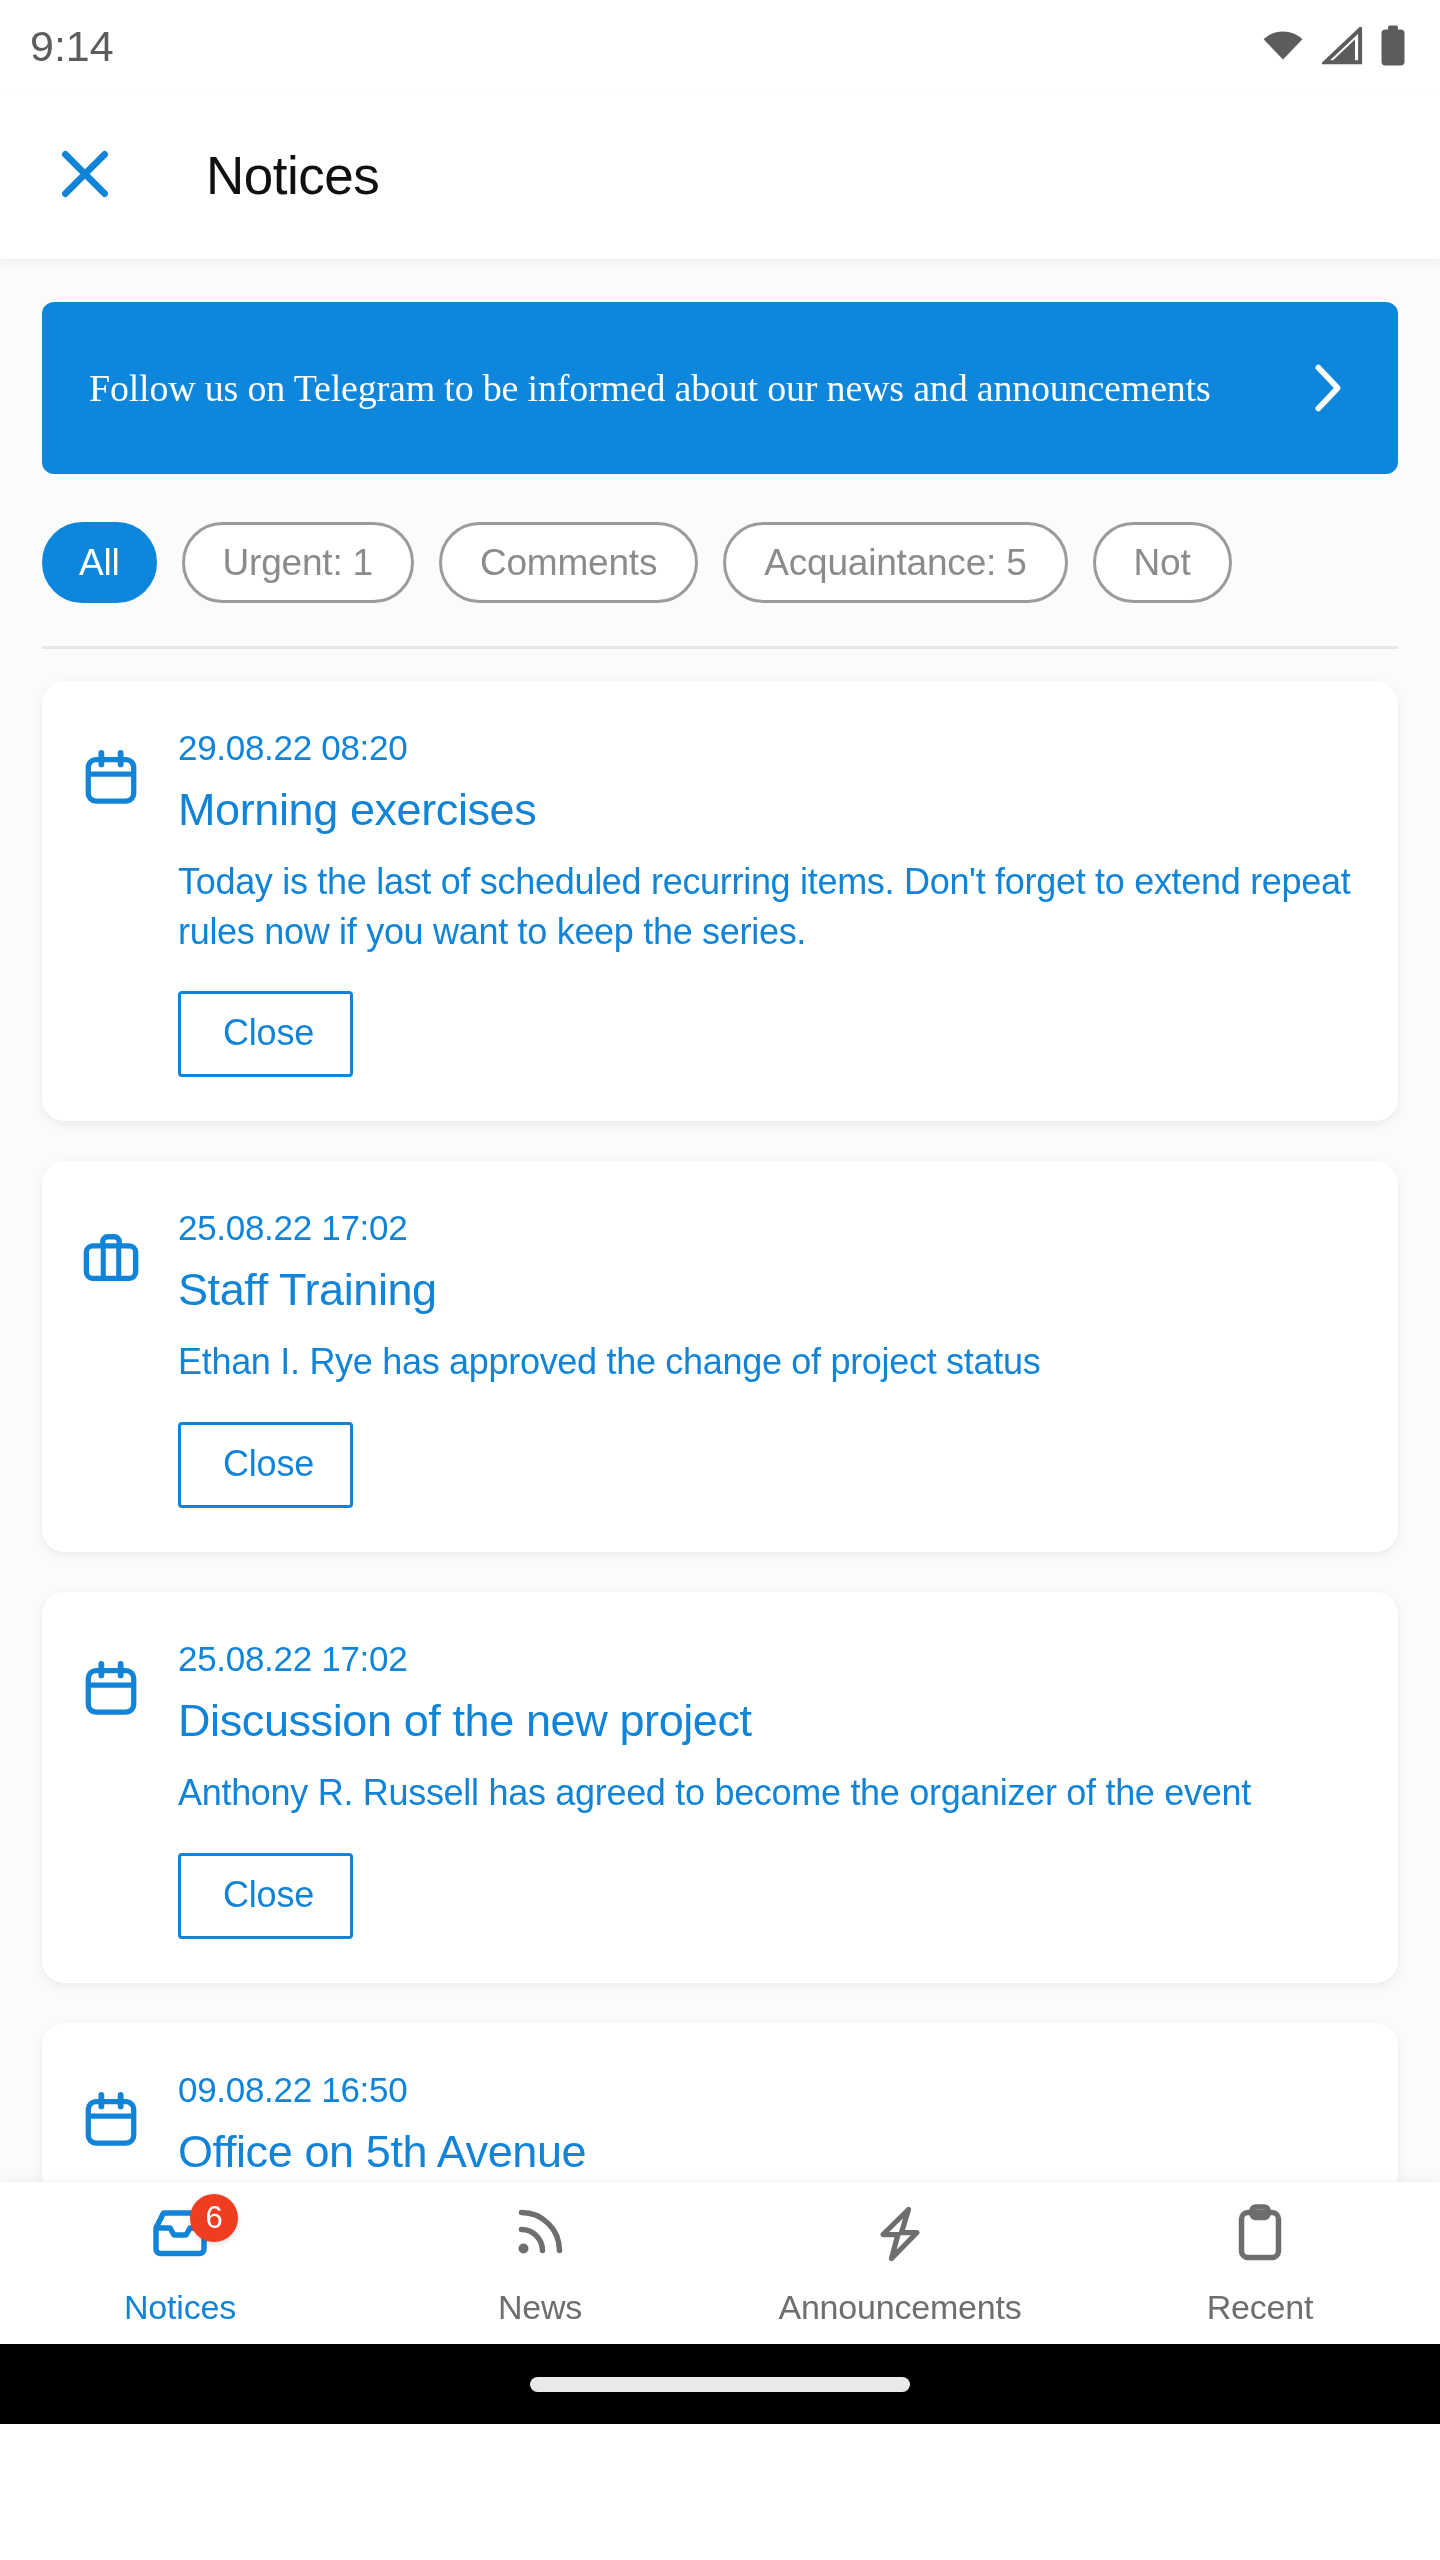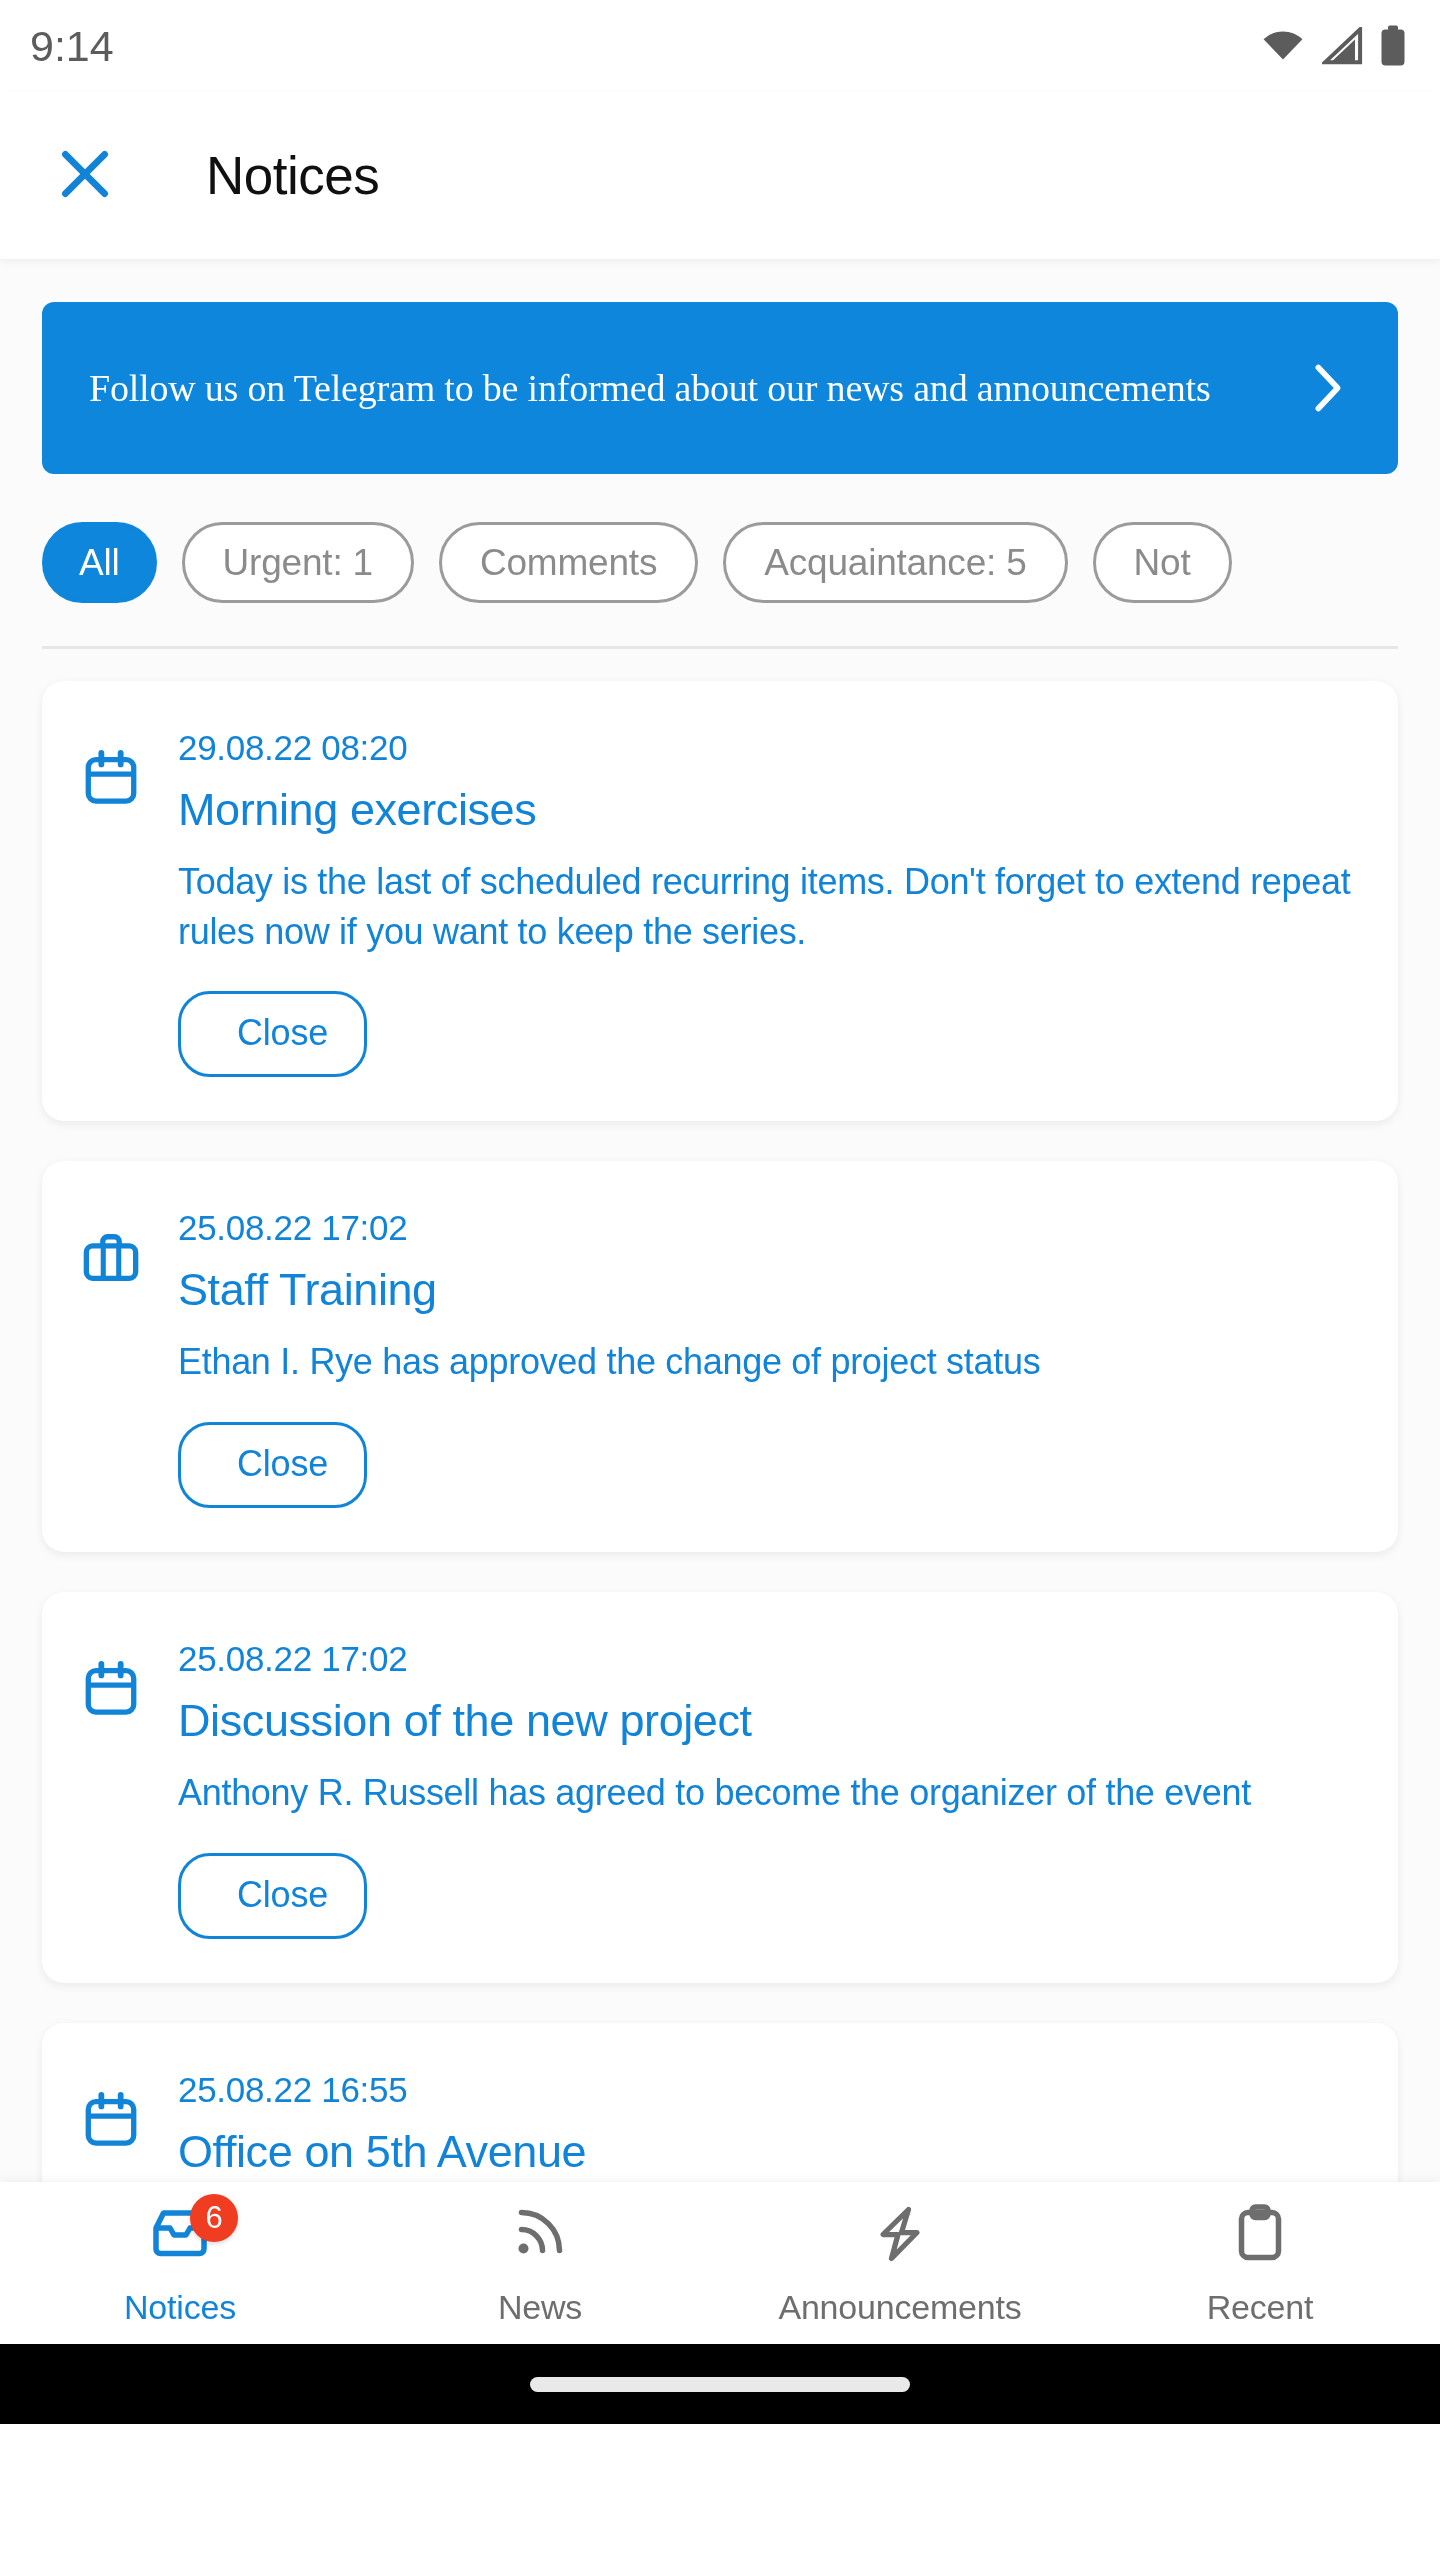--- a/index.html
+++ b/index.html
@@ -191,24 +191,24 @@
     margin-top: 20px;
     line-height: 1.38;
     letter-spacing: -0.3px;
   }
   .close-action {
     align-self: flex-start;
     margin-top: 35px;
     border: 3px solid #1184d8;
     color: #1184d8;
     background: #ffffff;
-    border-radius: 32px;
+    border-radius: 4px;
     font-size: 36px;
     font-family: "Liberation Sans", sans-serif;
-    padding: 18px 36px 20px 56px;
+    padding: 18px 36px 20px 42px;
     cursor: pointer;
     letter-spacing: -0.2px;
   }
 
   
   .bottom-nav {
     flex: 0 0 162px;
     height: 162px;
     background: #ffffff;
     display: flex;
@@ -384,21 +384,21 @@
 
       <div class="notice-card">
         <div class="notice-icon">
           <svg width="58" height="58" viewBox="0 0 24 24">
             <rect x="2.6" y="4.4" width="18.8" height="17.2" rx="3.2" fill="none" stroke="#1184d8" stroke-width="2.2"></rect>
             <path d="M2.6 10.4H21.4" stroke="#1184d8" stroke-width="2.2"></path>
             <path d="M8 1.6V6.4M16 1.6V6.4" stroke="#1184d8" stroke-width="2.4" stroke-linecap="round"></path>
           </svg>
         </div>
         <div class="notice-main">
-          <div class="notice-date">25.08.22 16:55</div>
+          <div class="notice-date">09.08.22 16:50</div>
           <div class="notice-title">Office on 5th Avenue</div>
         </div>
       </div>
 
     </div>
   </div>
 
   <div class="bottom-nav">
 
     <div class="nav-item active">

